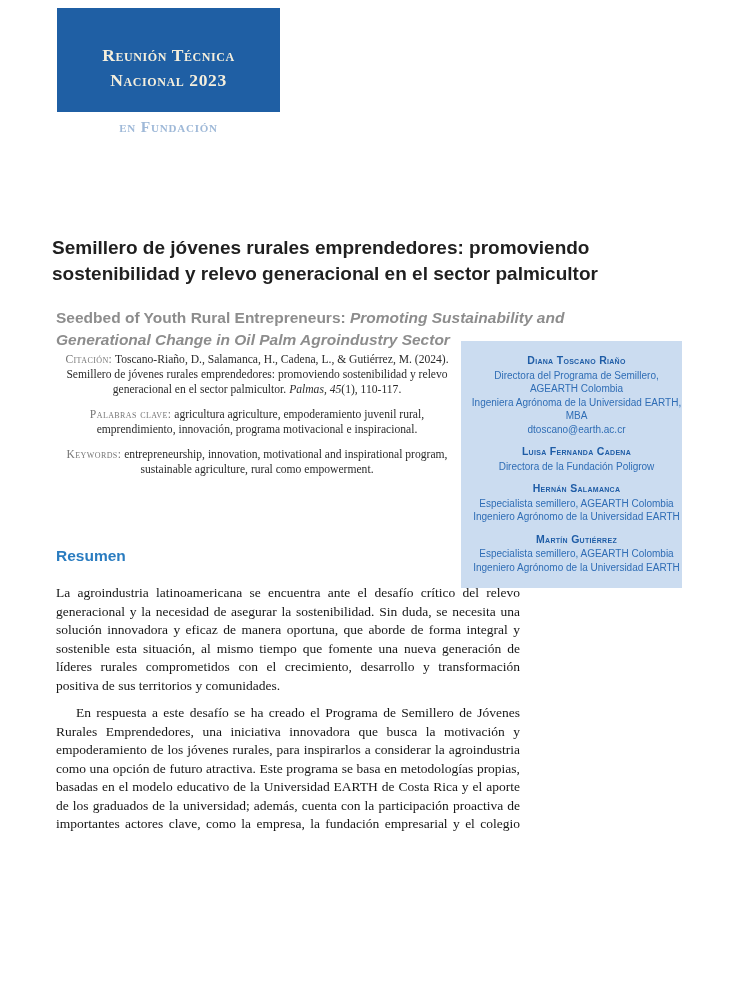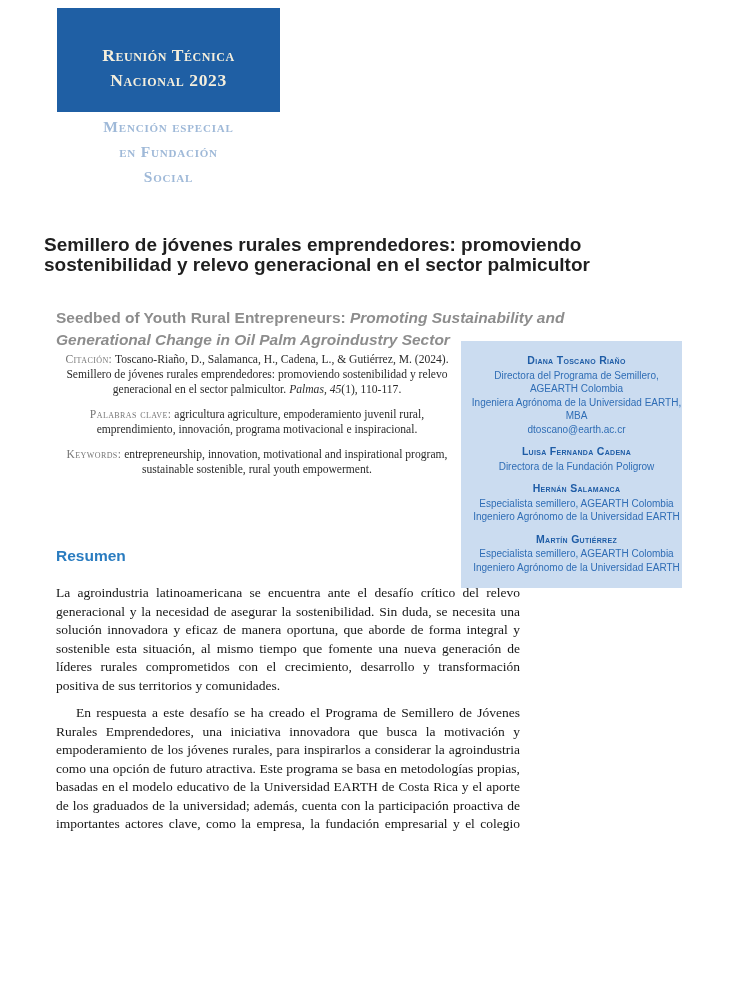--- a/index.html
+++ b/index.html
@@ -24,23 +24,23 @@
   .mention{
     position:absolute;left:57px;top:114px;width:223px;
     text-align:center;color:#9fb9d8;
     font-variant:small-caps;font-weight:bold;font-size:15.5px;line-height:25px;
     letter-spacing:0.8px;
     font-family:"Liberation Serif",serif;
   }
 
   
   .article-title{
-    position:absolute;left:44px;top:222px;width:600px;
+    position:absolute;left:52px;top:222px;width:600px;
     font-family:"Liberation Sans",sans-serif;
-    font-weight:bold;font-size:19px;line-height:20px;color:#1f1f1f;
+    font-weight:bold;font-size:19px;line-height:26px;color:#1f1f1f;
   }
   .article-subtitle{
     position:absolute;left:56px;top:294px;width:600px;
     font-family:"Liberation Sans",sans-serif;
     font-weight:bold;font-size:15.5px;line-height:22px;color:#8d8d8d;
   }
   .article-subtitle em{font-style:italic;}
 
   
   .meta{
@@ -106,44 +106,42 @@
 </head>
 <body>
 
 <div class="page">
 
   <div class="banner-box">
     <div>Reunión Técnica</div>
     <div>Nacional 2023</div>
   </div>
   <div class="mention">
-    <div>Mención especial</div>
     <div>en Fundación</div>
-    <div>Social</div>
   </div>
 
   <h1 class="article-title">Semillero de jóvenes rurales emprendedores: promoviendo sostenibilidad y relevo generacional en el sector palmicultor</h1>
   <h2 class="article-subtitle">
     <span>Seedbed of Youth Rural Entrepreneurs:</span>
     <em>Promoting Sustainability and Generational Change in Oil Palm Agroindustry Sector</em>
   </h2>
 
   <div class="meta">
     <p>
       <span class="sc-label">Citación:</span>
       <span>Toscano-Riaño, D., Salamanca, H., Cadena, L., &amp; Gutiérrez, M. (2024). Semillero de jóvenes rurales emprendedores: promoviendo sostenibilidad y relevo generacional en el sector palmicultor.</span>
       <i>Palmas, 45</i><span>(1), 110-117.</span>
     </p>
     <p>
       <span class="sc-label">Palabras clave:</span>
       <span>agricultura agriculture, empoderamiento juvenil rural, emprendimiento, innovación, programa motivacional e inspiracional.</span>
     </p>
     <p>
       <span class="sc-label">Keywords:</span>
-      <span>entrepreneurship, innovation, motivational and inspirational program, sustainable sostenible, rural youth empowerment.</span>
+      <span>entrepreneurship, innovation, motivational and inspirational program, sustainable agriculture, rural como empowerment.</span>
     </p>
   </div>
 
   <div class="authors-panel">
     <div class="author">
       <div class="author-name">Diana Toscano Riaño</div>
       <div>Directora del Programa de Semillero, AGEARTH Colombia</div>
       <div>Ingeniera Agrónoma de la Universidad EARTH, MBA</div>
       <a class="author-email" href="#">dtoscano@earth.ac.cr</a>
     </div>

